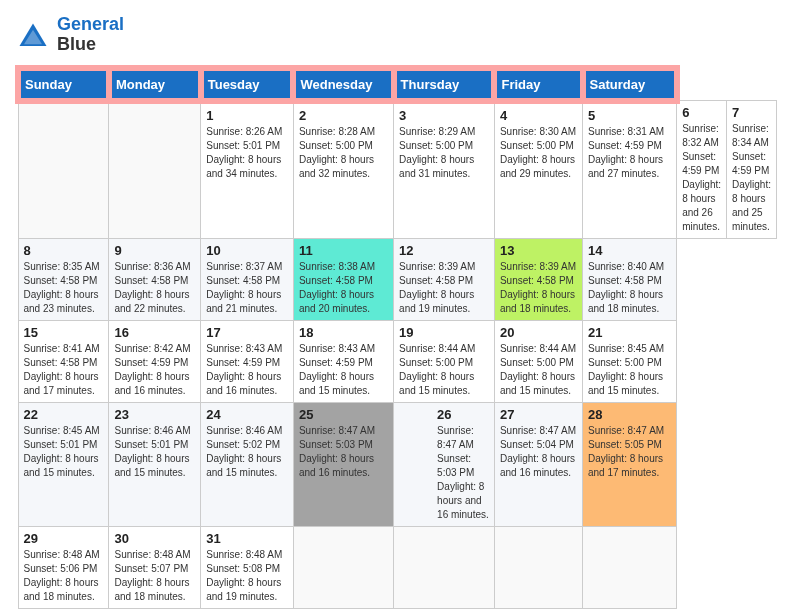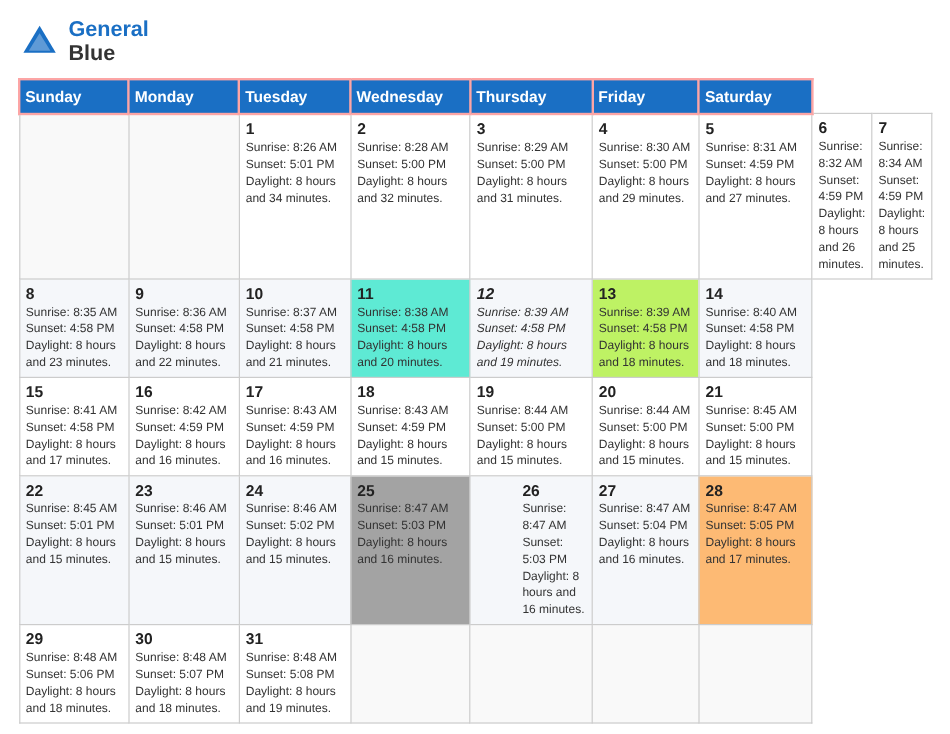--- a/index.html
+++ b/index.html
@@ -11,21 +11,21 @@
       padding: 15px;
     }
     .header {
       display: flex;
       justify-content: space-between;
       align-items: flex-start;
       margin-bottom: 10px;
     }
     .logo {
       display: flex;
-      align-items: center;
+      align-items: flex-end;
       gap: 6px;
     }
     .logo-text {
       font-size: 18px;
       font-weight: bold;
       color: #333;
       line-height: 1.1;
     }
     .logo-text span {
       color: #1a6fc4;
@@ -50,21 +50,21 @@
       width: 100%;
       border-collapse: collapse;
       font-size: 11px;
     }
     .calendar th {
       background: #1a6fc4;
       color: #fff;
       padding: 6px 4px;
       text-align: left;
       font-size: 13px;
-      border: 2px solid #fca5a5;
+      border: 6px solid #fca5a5;
     }
     .calendar td {
       border: 1px solid #ccc;
       vertical-align: top;
       padding: 4px 5px;
       width: calc(100% / 7);
       height: 80px;
       background: #fff;
     }
     .calendar tr:nth-child(even) td {
@@ -161,21 +161,21 @@
           <div class="day-info">Sunrise: 8:36 AM<br>Sunset: 4:58 PM<br>Daylight: 8 hours and 22 minutes.</div>
         </td>
         <td style="background: rgb(245, 247, 250); margin-left: 47px;">
           <span class="day-num">10</span>
           <div class="day-info">Sunrise: 8:37 AM<br>Sunset: 4:58 PM<br>Daylight: 8 hours and 21 minutes.</div>
         </td>
         <td style="background: #5eead4;">
           <span class="day-num">11</span>
           <div class="day-info">Sunrise: 8:38 AM<br>Sunset: 4:58 PM<br>Daylight: 8 hours and 20 minutes.</div>
         </td>
-        <td style="background: rgb(245, 247, 250); font-style: italic;">
+        <td style="background: rgb(245, 247, 250);">
           <span class="day-num">12</span>
           <div class="day-info">Sunrise: 8:39 AM<br>Sunset: 4:58 PM<br>Daylight: 8 hours and 19 minutes.</div>
         </td>
         <td style="background: #bef264;">
           <span class="day-num">13</span>
           <div class="day-info">Sunrise: 8:39 AM<br>Sunset: 4:58 PM<br>Daylight: 8 hours and 18 minutes.</div>
         </td>
         <td style="background: rgb(245, 247, 250);">
           <span class="day-num">14</span>
           <div class="day-info">Sunrise: 8:40 AM<br>Sunset: 4:58 PM<br>Daylight: 8 hours and 18 minutes.</div>

